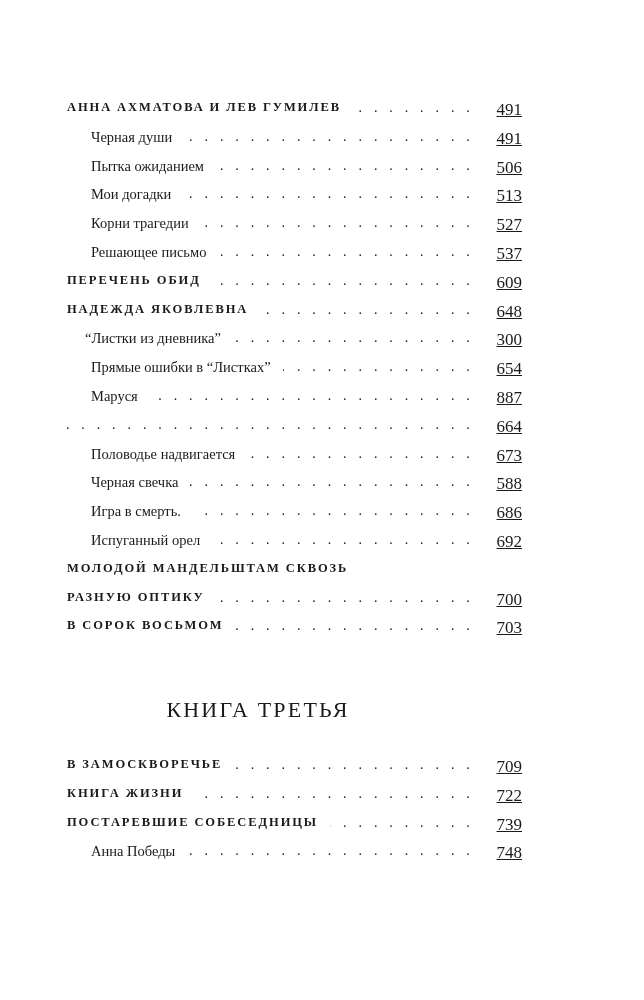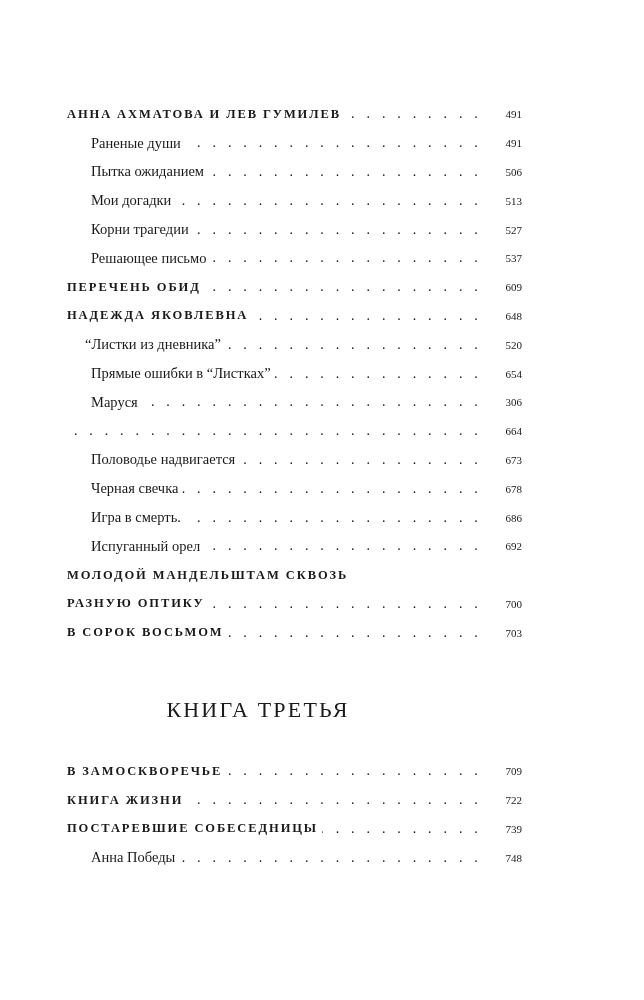--- a/index.html
+++ b/index.html
@@ -26,23 +26,24 @@
       position: absolute;
       left: 67px;
       width: 455px;
     }
     .toc-1 { top: 100px; }
     .toc-2 { top: 757px; }
     .row {
       position: relative;
       height: 28.8px;
       display: flex;
-      align-items: center;
+      align-items: flex-start;
       white-space: nowrap;
       overflow: hidden;
+      gap: 8px;
     }
     .row .label {
       flex: 0 0 auto;
       padding-right: 4px;
       background: #fff;
       position: relative;
       z-index: 1;
     }
     .row .leader {
       flex: 1 1 auto;
@@ -52,23 +53,24 @@
       letter-spacing: 4.2px;
       color: #1a1a1a;
       margin-right: 10px;
       text-align: right;
       direction: rtl;
     }
     .row .page-num {
       flex: 0 0 auto;
       min-width: 30px;
       text-align: right;
-      font-size: 11px;
+      font-size: 17px;
       position: relative;
       z-index: 1;
+      text-decoration: underline;
     }
     .row.caps .label {
       font-size: 12.5px;
       letter-spacing: 1.9px;
       text-transform: uppercase;
       font-weight: 600;
     }
     .row.sub .label {
       padding-left: 24px;
       font-size: 14.5px;
@@ -93,21 +95,21 @@
 
 <div class="page">
 
   <div class="toc toc-1">
     <div class="row caps">
       <span class="label">Анна Ахматова и Лев Гумилев</span>
       <span class="leader">. . . . . . . . . . . . . . . . . . . . . . . . . . . . . . . . . . . . . . . . . . . . . . . . . . . . . . . . . . . . . . . . . .</span>
       <span class="page-num">491</span>
     </div>
     <div class="row sub">
-      <span class="label">Раненые души</span>
+      <span class="label">Черная души</span>
       <span class="leader">. . . . . . . . . . . . . . . . . . . . . . . . . . . . . . . . . . . . . . . . . . . . . . . . . . . . . . . . . . . . . . . . . .</span>
       <span class="page-num">491</span>
     </div>
     <div class="row sub">
       <span class="label">Пытка ожиданием</span>
       <span class="leader">. . . . . . . . . . . . . . . . . . . . . . . . . . . . . . . . . . . . . . . . . . . . . . . . . . . . . . . . . . . . . . . . . .</span>
       <span class="page-num">506</span>
     </div>
     <div class="row sub">
       <span class="label">Мои догадки</span>
@@ -130,45 +132,45 @@
       <span class="page-num">609</span>
     </div>
     <div class="row caps">
       <span class="label">Надежда Яковлевна</span>
       <span class="leader">. . . . . . . . . . . . . . . . . . . . . . . . . . . . . . . . . . . . . . . . . . . . . . . . . . . . . . . . . . . . . . . . . .</span>
       <span class="page-num">648</span>
     </div>
     <div class="row sub quoted">
       <span class="label">“Листки из дневника”</span>
       <span class="leader">. . . . . . . . . . . . . . . . . . . . . . . . . . . . . . . . . . . . . . . . . . . . . . . . . . . . . . . . . . . . . . . . . .</span>
-      <span class="page-num">520</span>
+      <span class="page-num">300</span>
     </div>
     <div class="row sub">
       <span class="label">Прямые ошибки в “Листках”</span>
       <span class="leader">. . . . . . . . . . . . . . . . . . . . . . . . . . . . . . . . . . . . . . . . . . . . . . . . . . . . . . . . . . . . . . . . . .</span>
       <span class="page-num">654</span>
     </div>
     <div class="row sub">
       <span class="label">Маруся</span>
       <span class="leader">. . . . . . . . . . . . . . . . . . . . . . . . . . . . . . . . . . . . . . . . . . . . . . . . . . . . . . . . . . . . . . . . . .</span>
-      <span class="page-num">306</span>
+      <span class="page-num">887</span>
     </div>
     <div class="row sub">
       <span class="leader">. . . . . . . . . . . . . . . . . . . . . . . . . . . . . . . . . . . . . . . . . . . . . . . . . . . . . . . . . . . . . . . . . .</span>
       <span class="page-num">664</span>
     </div>
     <div class="row sub">
       <span class="label">Половодье надвигается</span>
       <span class="leader">. . . . . . . . . . . . . . . . . . . . . . . . . . . . . . . . . . . . . . . . . . . . . . . . . . . . . . . . . . . . . . . . . .</span>
       <span class="page-num">673</span>
     </div>
     <div class="row sub">
       <span class="label">Черная свечка</span>
       <span class="leader">. . . . . . . . . . . . . . . . . . . . . . . . . . . . . . . . . . . . . . . . . . . . . . . . . . . . . . . . . . . . . . . . . .</span>
-      <span class="page-num">678</span>
+      <span class="page-num">588</span>
     </div>
     <div class="row sub">
       <span class="label">Игра в смерть.</span>
       <span class="leader">. . . . . . . . . . . . . . . . . . . . . . . . . . . . . . . . . . . . . . . . . . . . . . . . . . . . . . . . . . . . . . . . . .</span>
       <span class="page-num">686</span>
     </div>
     <div class="row sub">
       <span class="label">Испуганный орел</span>
       <span class="leader">. . . . . . . . . . . . . . . . . . . . . . . . . . . . . . . . . . . . . . . . . . . . . . . . . . . . . . . . . . . . . . . . . .</span>
       <span class="page-num">692</span>

